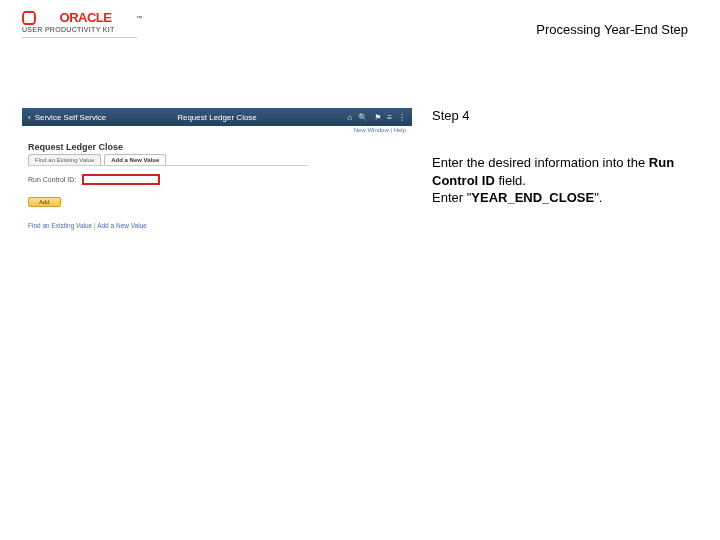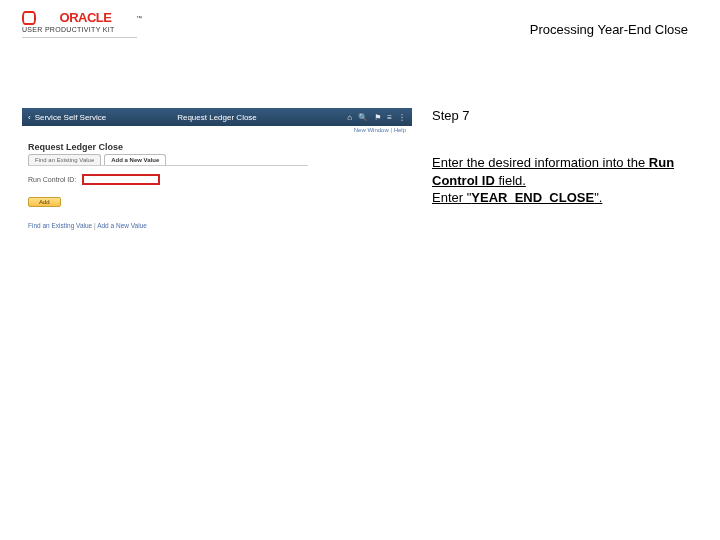--- a/index.html
+++ b/index.html
@@ -118,37 +118,37 @@
   }
   .foot-links span.sep { color:#888; }
 
   
   .step-label {
     position:absolute; top:108px; left:432px;
     font-size:13px;
   }
   .instructions {
     position:absolute; top:154px; left:432px; width:250px;
-    font-size:13px; line-height:1.35;text-decoration:underline;
+    font-size:13px; line-height:1.35;
   }
   .instructions .bold { font-weight:bold; }
 </style>
 </head>
 <body>
 
 <div class="header">
   <div class="logo-row">
     <span class="oracle-o"></span>
     <span class="oracle-text">ORACLE</span>
     <span class="tm">™</span>
   </div>
   <div class="kit-text">USER PRODUCTIVITY KIT</div>
 </div>
 
-<div class="doc-title">Processing Year-End Close</div>
+<div class="doc-title">Processing Year-End Step</div>
 
 <div class="app-panel">
 
   <div class="navbar">
     <div class="nav-left">
       <span class="chev">‹</span>
       <span>Service Self Service</span>
     </div>
     <div class="nav-center">Request Ledger Close</div>
     <div class="nav-icons">
@@ -181,18 +181,18 @@
 
   <div class="add-btn">Add</div>
 
   <div class="foot-links">
     <span>Find an Existing Value</span>
     <span class="sep"> | </span>
     <span>Add a New Value</span>
   </div>
 </div>
 
-<div class="step-label">Step 7</div>
+<div class="step-label">Step 4</div>
 
 <div class="instructions">
   <span>Enter the desired information into the </span><span class="bold">Run Control ID</span><span> field.</span><br>
   <span>Enter "</span><span class="bold">YEAR_END_CLOSE</span><span>".</span>
 </div>
 
 </body></html>

